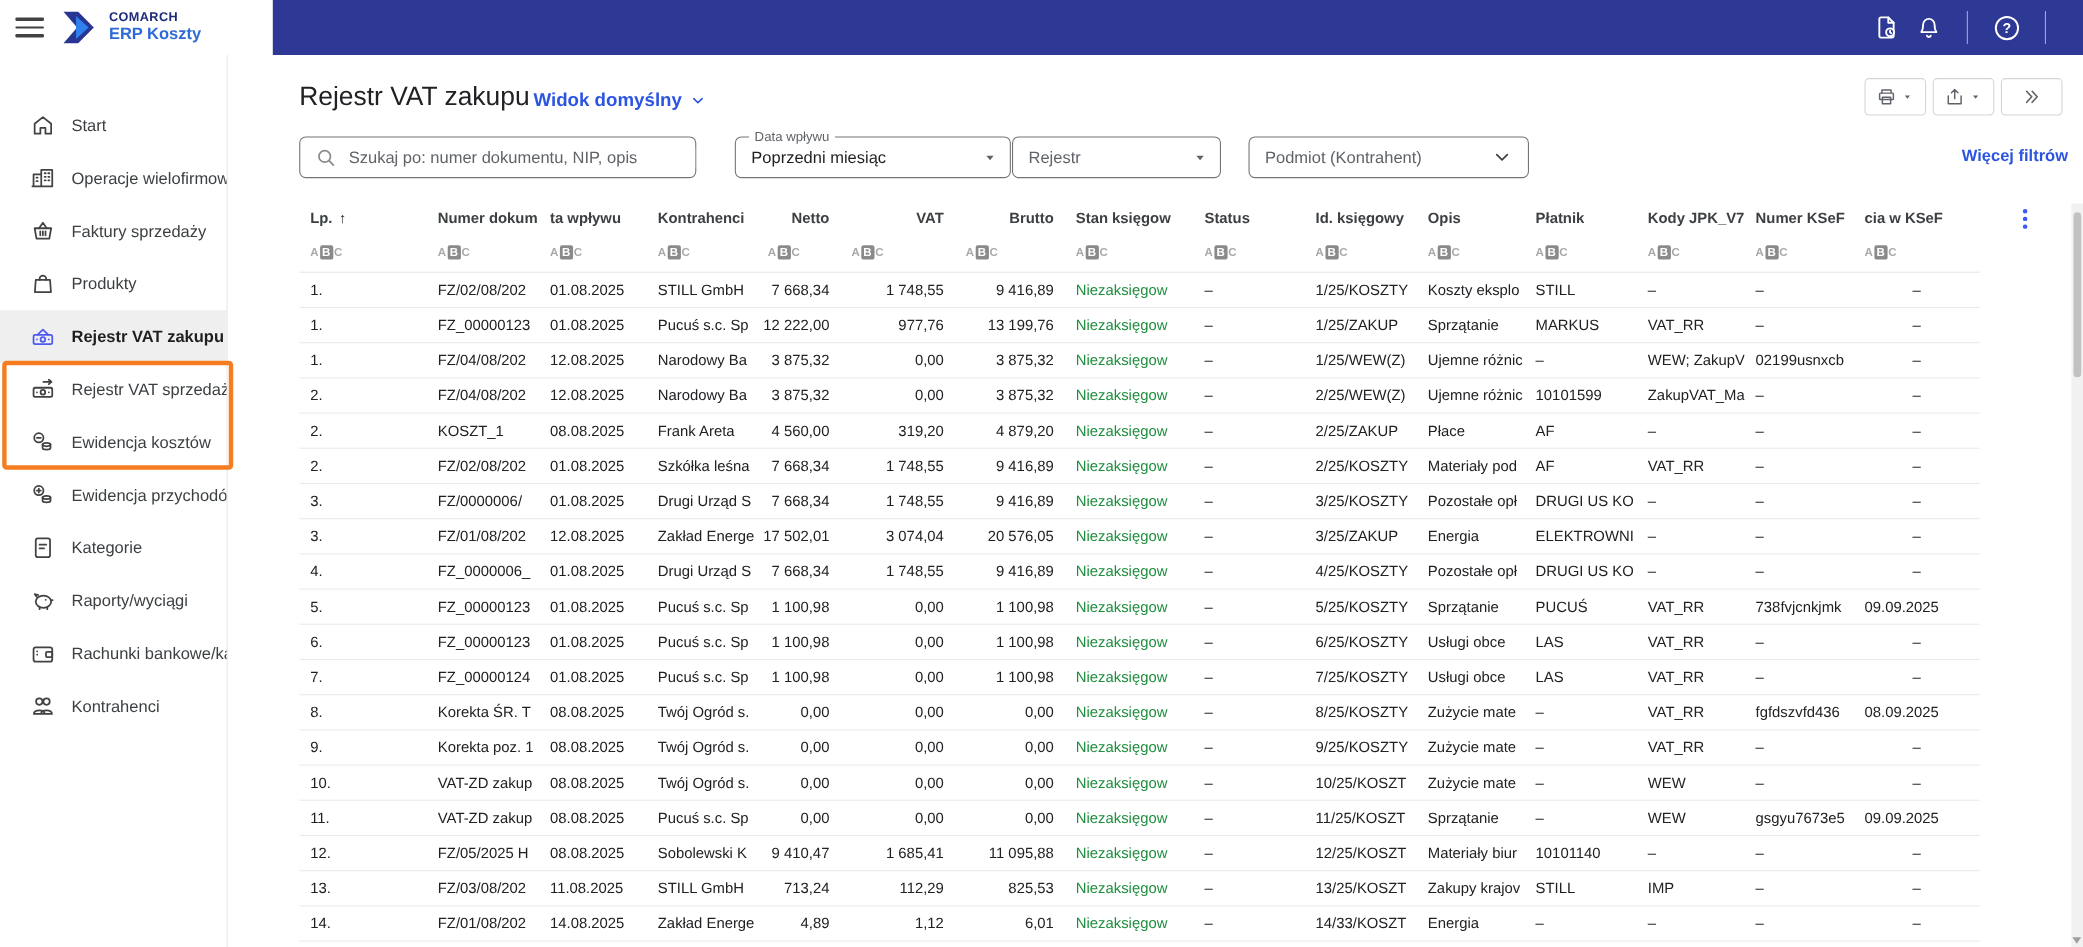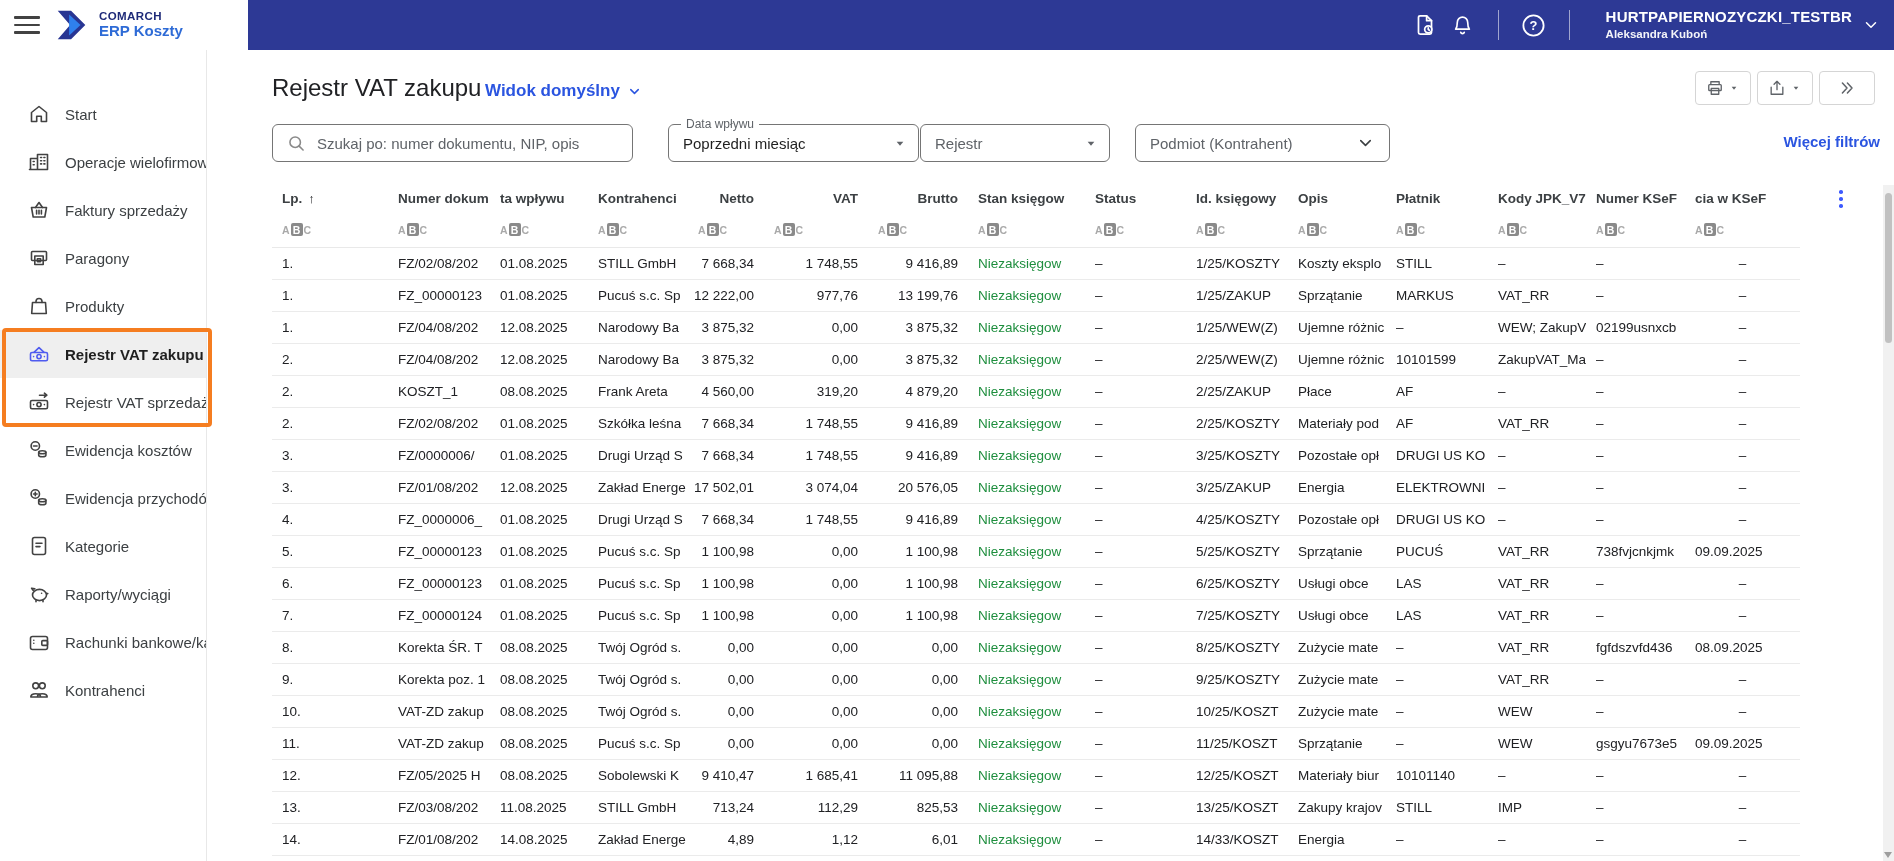--- a/index.html
+++ b/index.html
@@ -119,29 +119,20 @@
       </svg>
     </span>
     <span class="tb-div"></span>
     <span class="tb-ic">
       <svg width="27" height="27" viewBox="0 0 24 24" fill="none" stroke="#fff" stroke-width="1.6">
         <circle cx="12" cy="12" r="9"></circle>
         <text x="12" y="16.2" text-anchor="middle" font-size="11.5" font-weight="bold" fill="#fff" stroke="none" font-family="Liberation Sans, sans-serif">?</text>
       </svg>
     </span>
     <span class="tb-div"></span>
-    <div class="profile">
-      <div class="profile-txt">
-        <div class="profile-company">HURTPAPIERNOZYCZKI_TESTBR</div>
-        <div class="profile-user">Aleksandra Kuboń</div>
-      </div>
-      <svg width="18" height="18" viewBox="0 0 24 24" fill="none" stroke="#fff" stroke-width="2" stroke-linecap="round" stroke-linejoin="round">
-        <path d="M6 9 L12 15 L18 9"></path>
-      </svg>
-    </div>
   </div>
 </div>
 
 <nav class="side" id="sidebar-nav">
     <div class="side-item">
       <span style="display: flex;">
         <svg width="24" height="24" viewBox="0 0 24 24" fill="none" stroke="#424242" stroke-width="1.6" stroke-linecap="round" stroke-linejoin="round">
           <path d="M4.5 10.5 L12 4.5 L19.5 10.5 V19.5 H14.3 V14.3 H9.7 V19.5 H4.5 Z"></path>
         </svg>
       </span>
@@ -158,30 +149,20 @@
     </div>
     <div class="side-item">
       <span style="display: flex;">
         <svg width="24" height="24" viewBox="0 0 24 24" fill="none" stroke="#424242" stroke-width="1.6" stroke-linecap="round" stroke-linejoin="round">
           <path d="M4.5 9.5 H19.5 L17.8 19 H6.2 Z"></path>
           <path d="M8.5 9.5 L12 4.5 L15.5 9.5"></path>
           <path d="M9.6 12.3 v3.6 M12 12.3 v3.6 M14.4 12.3 v3.6"></path>
         </svg>
       </span>
       <span>Faktury sprzedaży</span>
-    </div>
-    <div class="side-item">
-      <span style="display: flex;">
-        <svg width="24" height="24" viewBox="0 0 24 24" fill="none" stroke="#424242" stroke-width="1.6" stroke-linecap="round" stroke-linejoin="round">
-          <rect x="4.5" y="5.5" width="15" height="9" rx="1"></rect>
-          <rect x="7.8" y="10" width="8.4" height="8.5"></rect>
-          <rect x="10.4" y="12.8" width="3.2" height="2.8"></rect>
-        </svg>
-      </span>
-      <span>Paragony</span>
     </div>
     <div class="side-item">
       <span style="display: flex;">
         <svg width="24" height="24" viewBox="0 0 24 24" fill="none" stroke="#424242" stroke-width="1.6" stroke-linecap="round" stroke-linejoin="round">
           <path d="M5.5 8.5 H18.5 L19.3 19.5 H4.7 Z"></path>
           <path d="M9 8.5 V7.5 a3 3 0 0 1 6 0 V8.5"></path>
         </svg>
       </span>
       <span>Produkty</span>
     </div>

